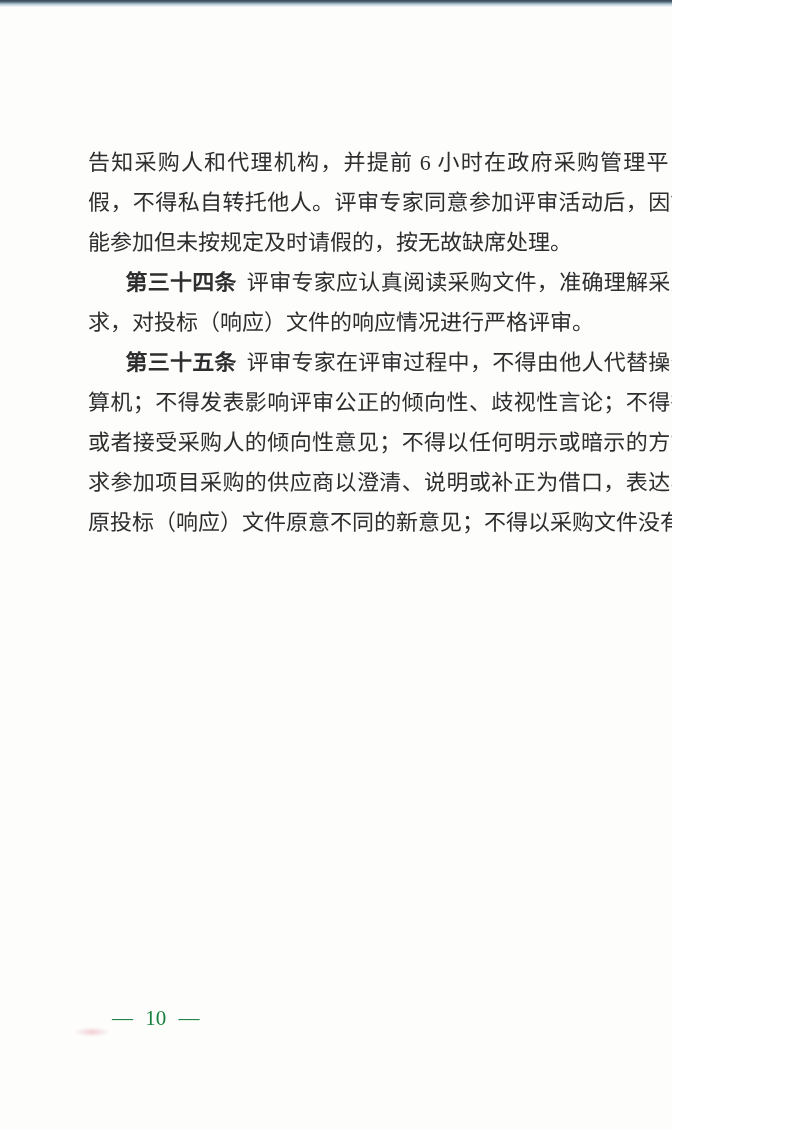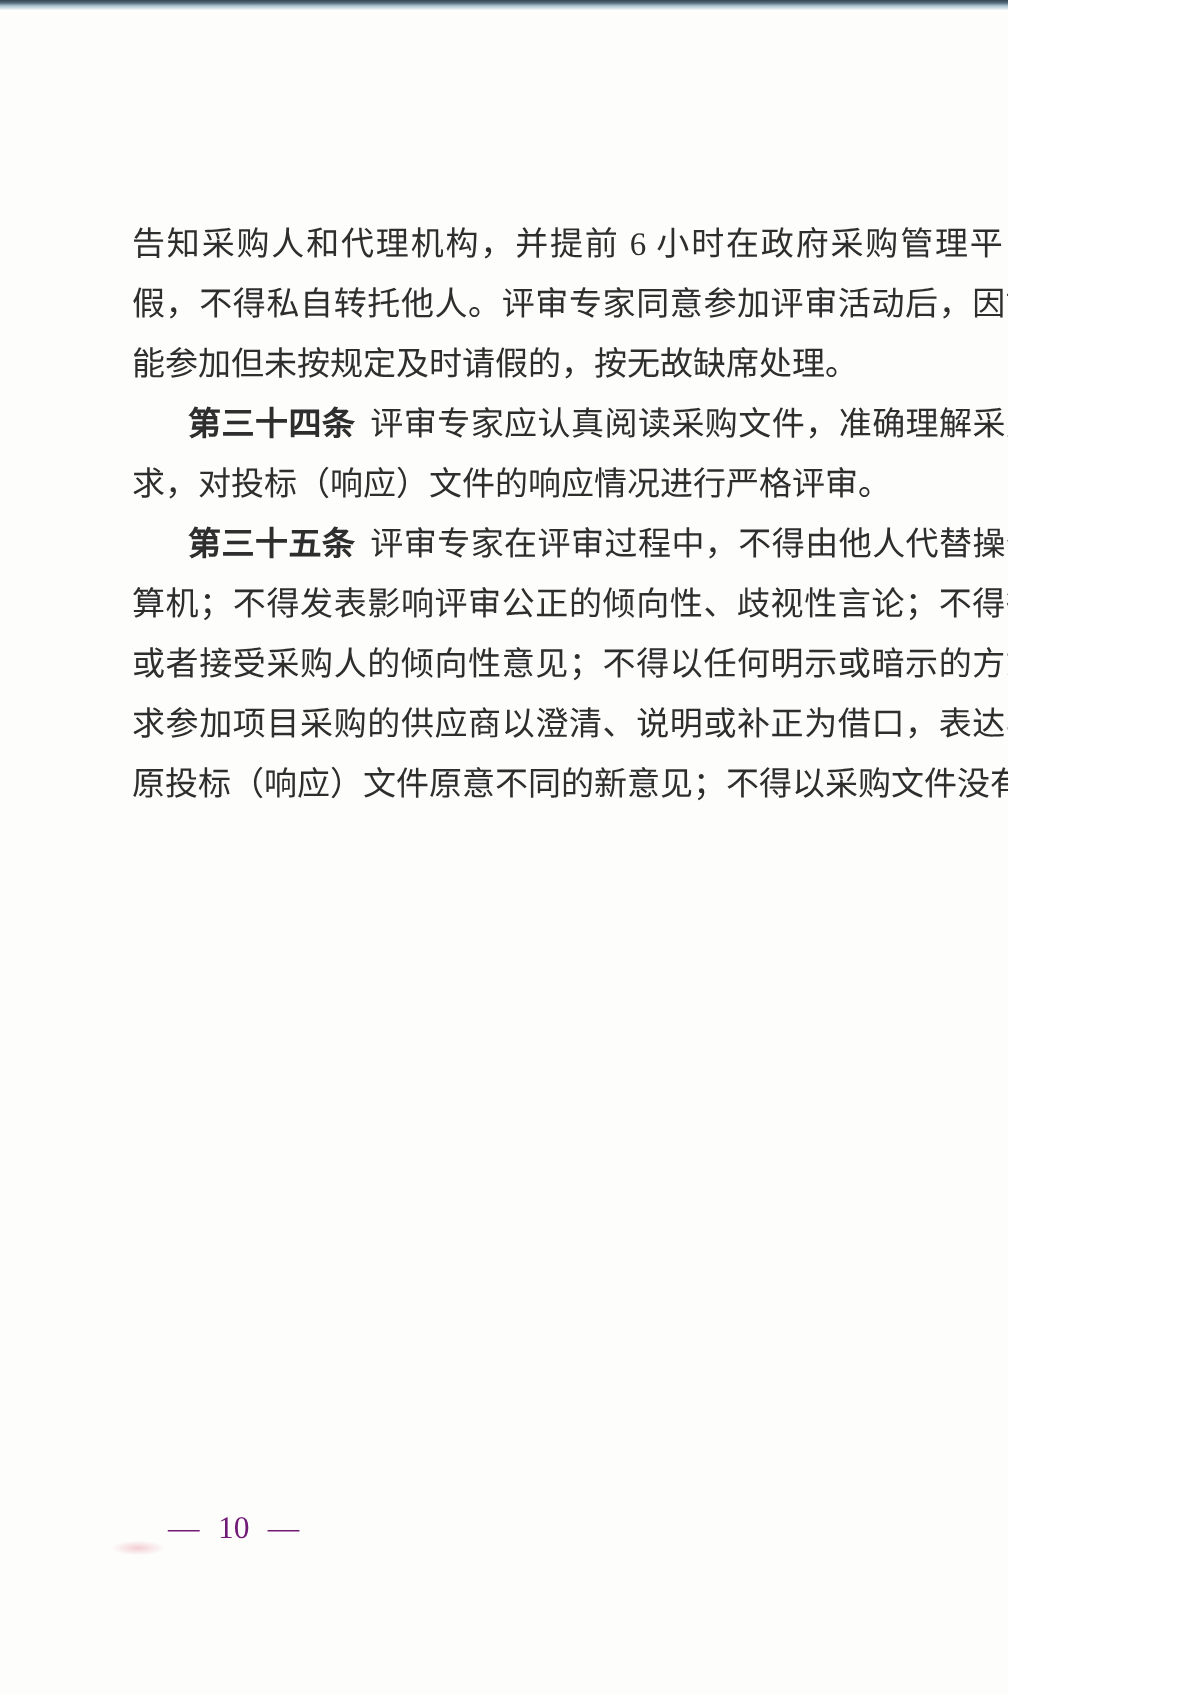--- a/index.html
+++ b/index.html
@@ -43,21 +43,21 @@
     font-weight: bold;
     margin-right: 0.45em;
   }
   .page-number {
     position: absolute;
     left: 112px;
     top: 1001px;
     font-size: 21px;
     line-height: 34px;
     word-spacing: 7px;
-    color: #701a75;
+    color: #15803d;
   }
   
   .smudge {
     position: absolute;
     left: 74px;
     top: 1027px;
     width: 36px;
     height: 10px;
     border-radius: 50%;
     background: radial-gradient(ellipse at center,

